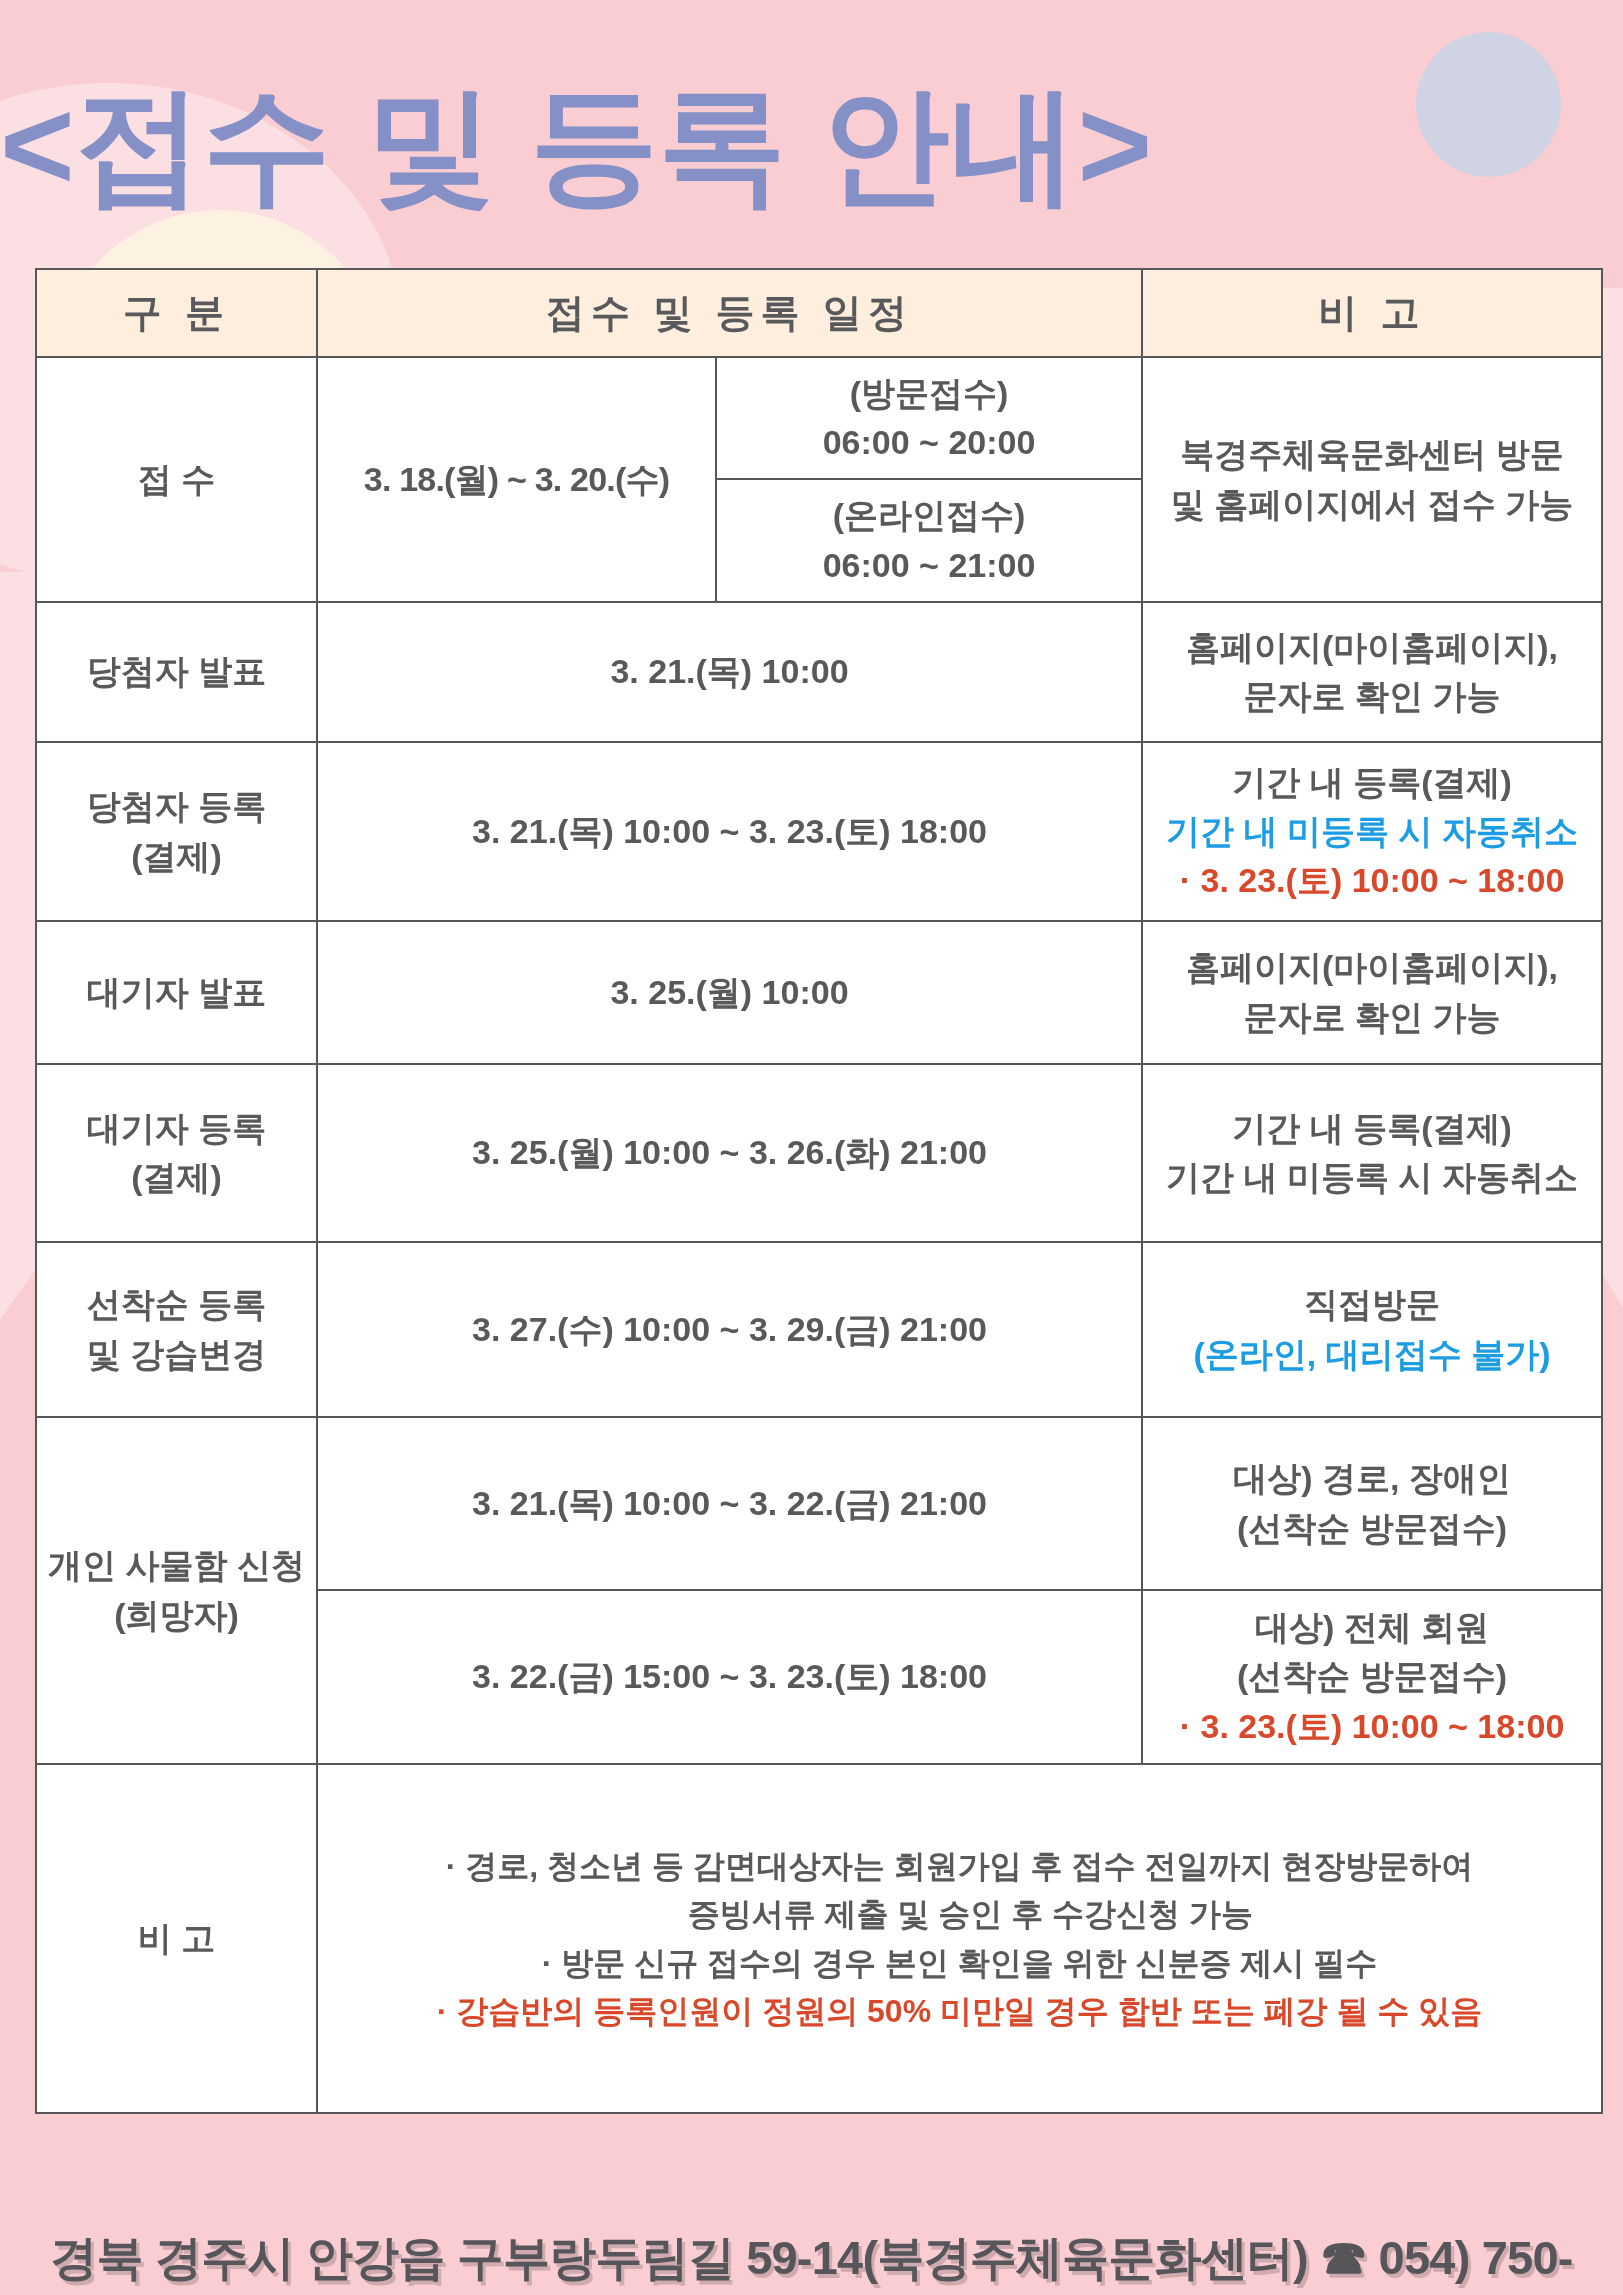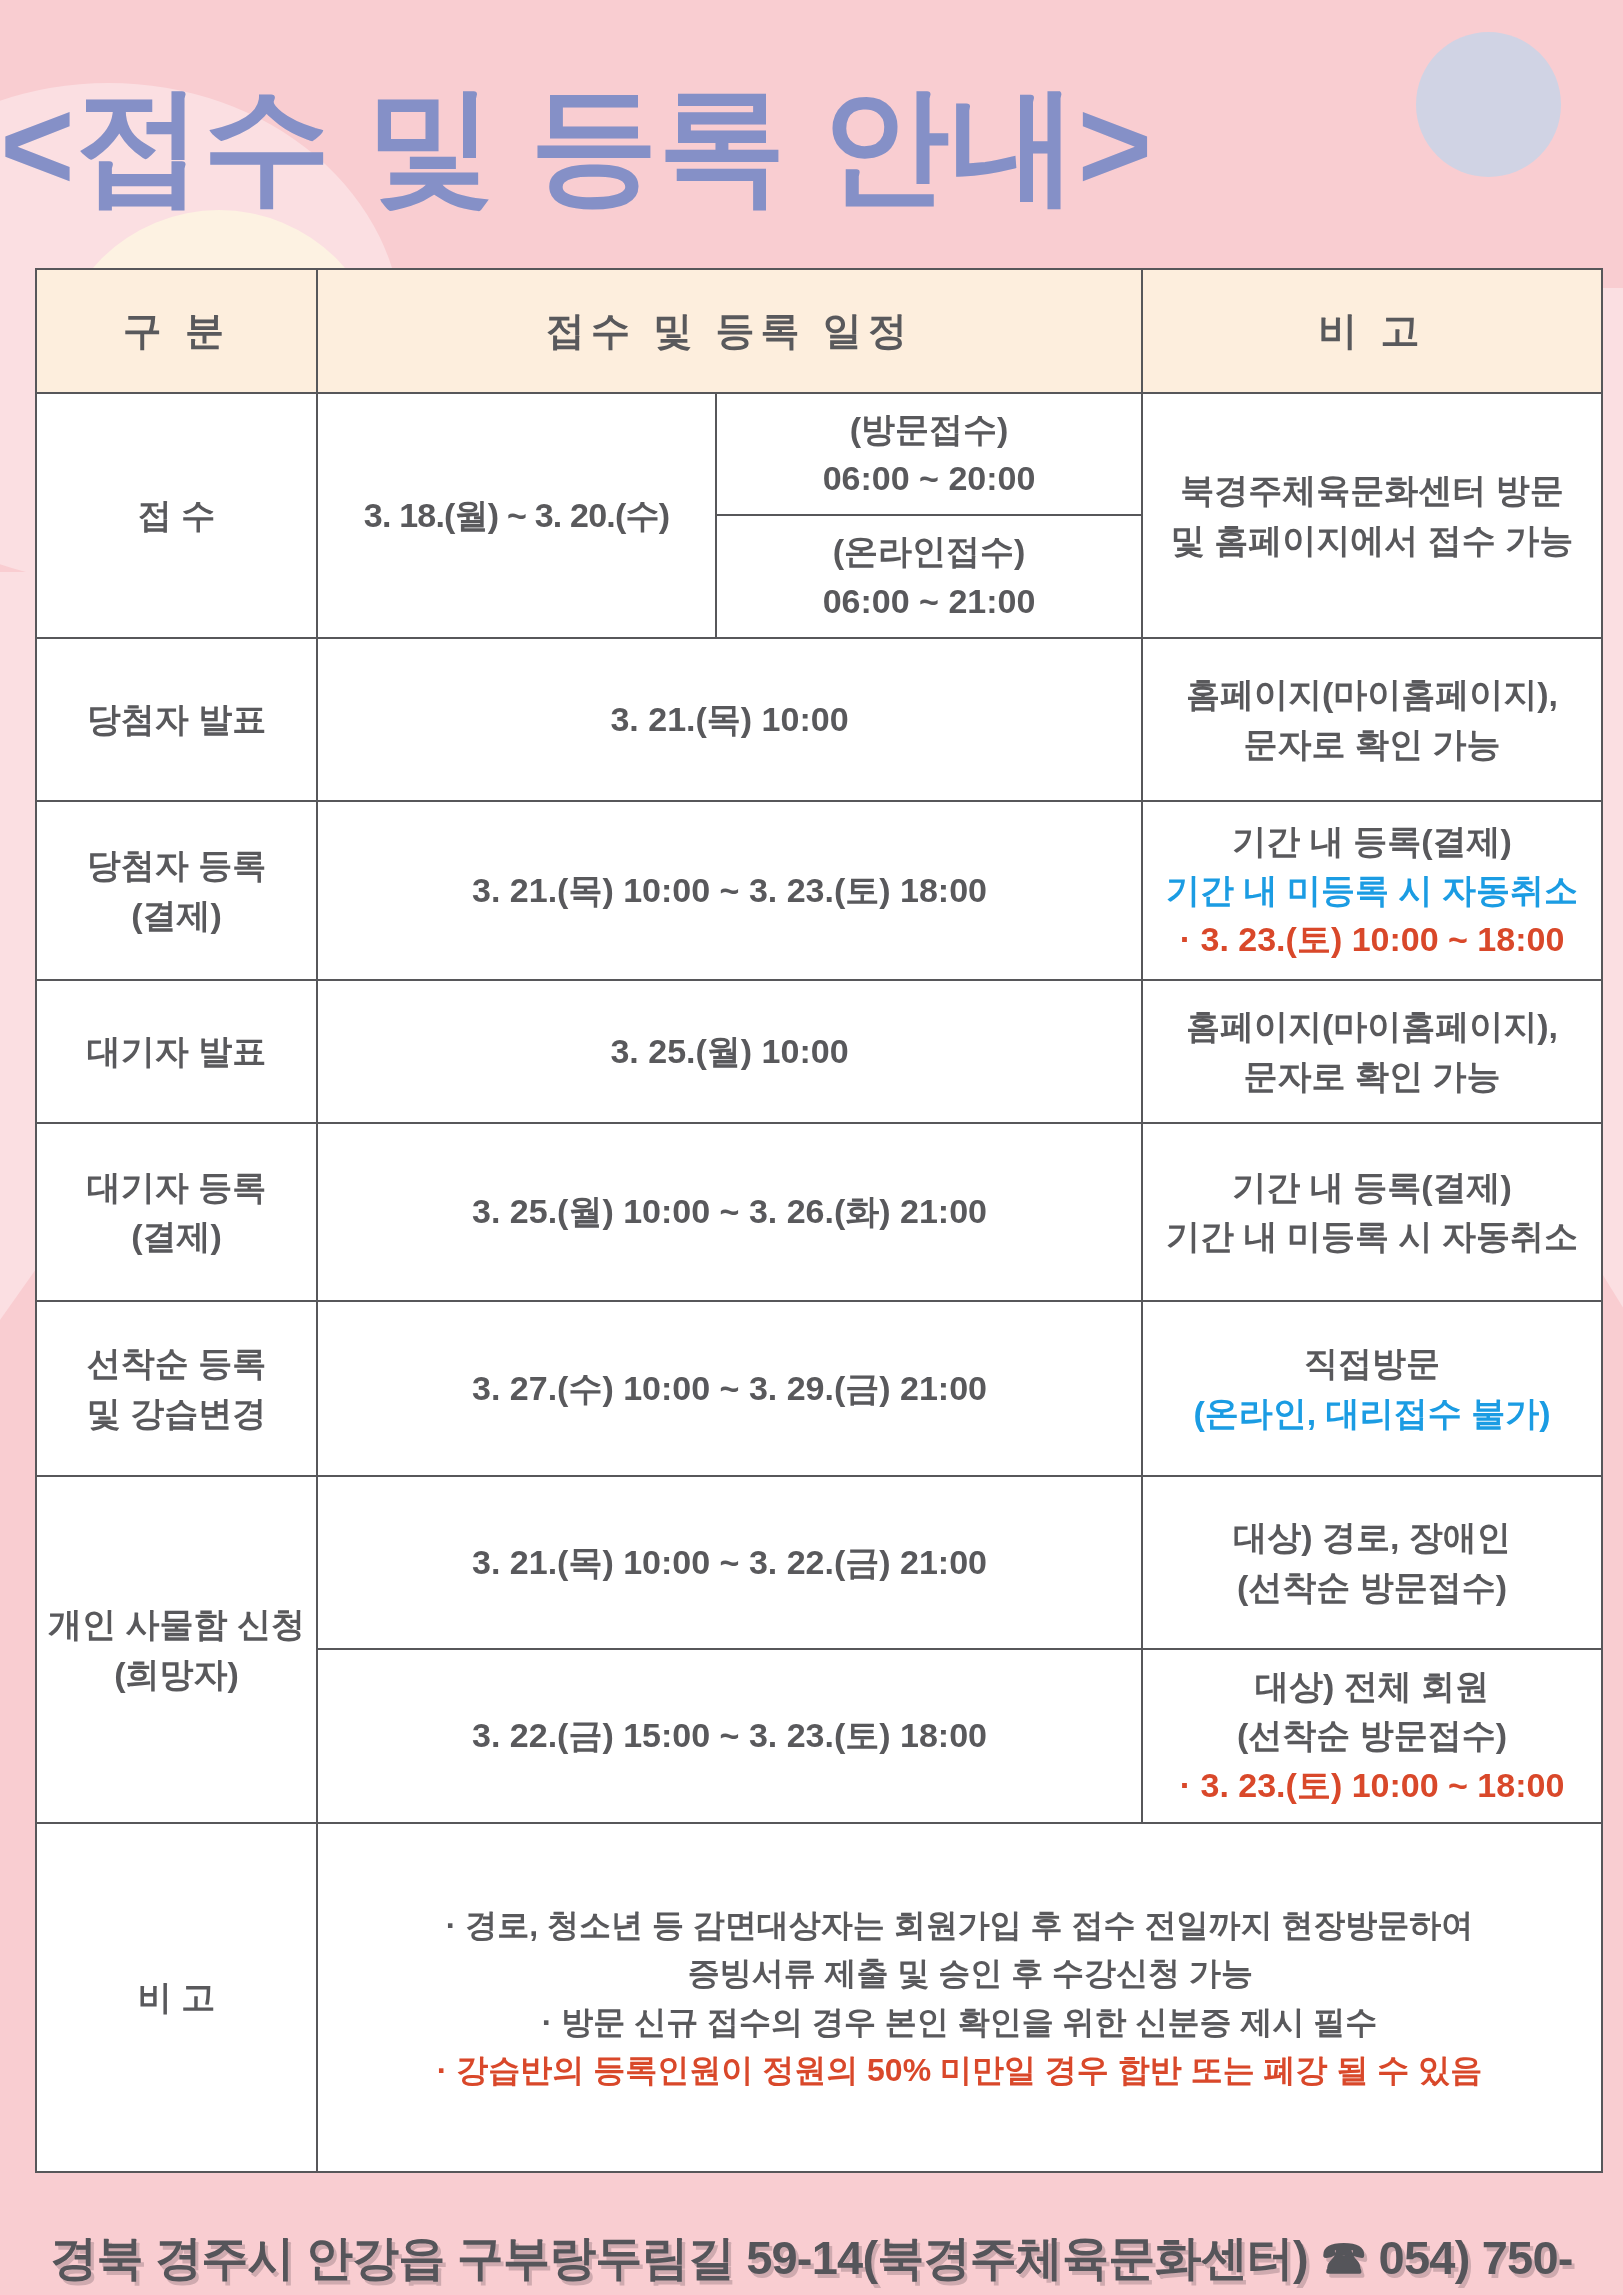--- a/index.html
+++ b/index.html
@@ -78,21 +78,21 @@
 
   <table class="sched-table">
     <colgroup>
       <col style="width:281px">
       <col style="width:399px">
       <col style="width:426px">
       <col style="width:460px">
     </colgroup>
 
     <tbody>
-        <tr style="height:124px">
+        <tr style="height:88px">
       <th>구 분</th>
       <th colspan="2">접수 및 등록 일정</th>
       <th>비 고</th>
     </tr>
 
     <tr style="height:122px">
       <td rowspan="2" class="cell-label">접  수</td>
       <td rowspan="2" class="cell-period">3. 18.(월) ~ 3. 20.(수)</td>
       <td class="cell-sub">
         <div>(방문접수)</div>
@@ -103,21 +103,21 @@
         <div>및 홈페이지에서 접수 가능</div>
       </td>
     </tr>
     <tr style="height:123px">
       <td class="cell-sub">
         <div>(온라인접수)</div>
         <div>06:00 ~ 21:00</div>
       </td>
     </tr>
 
-    <tr style="height:163px">
+    <tr style="height:140px">
       <td class="cell-label">당첨자 발표</td>
       <td colspan="2">3. 21.(목) 10:00</td>
       <td>
         <div>홈페이지(마이홈페이지),</div>
         <div>문자로 확인 가능</div>
       </td>
     </tr>
 
     <tr style="height:179px">
       <td class="cell-label">

